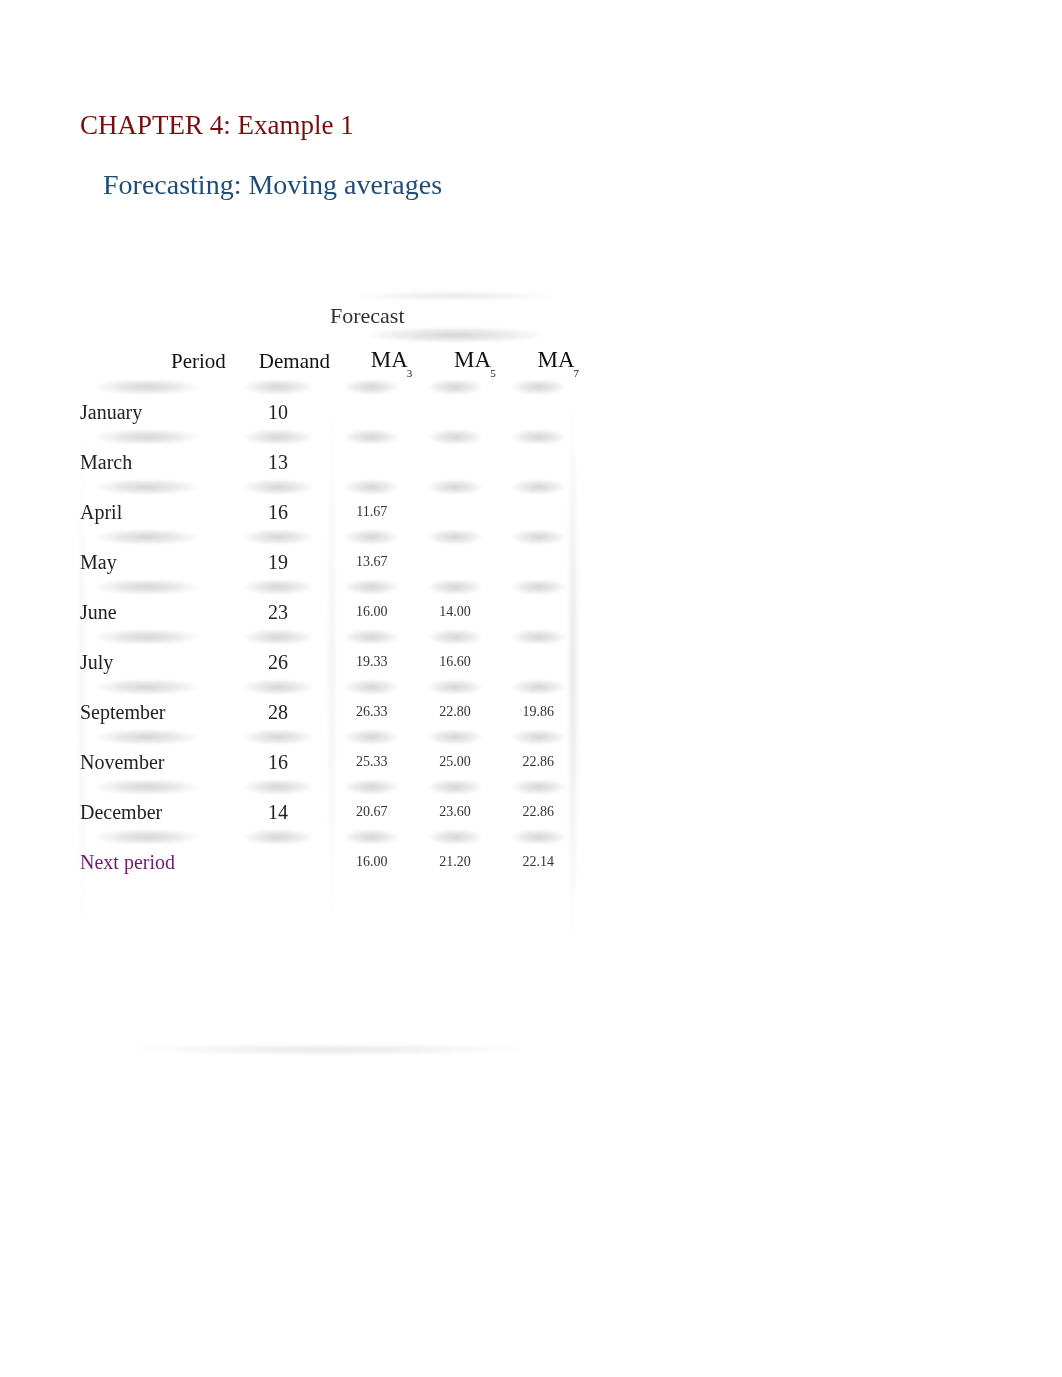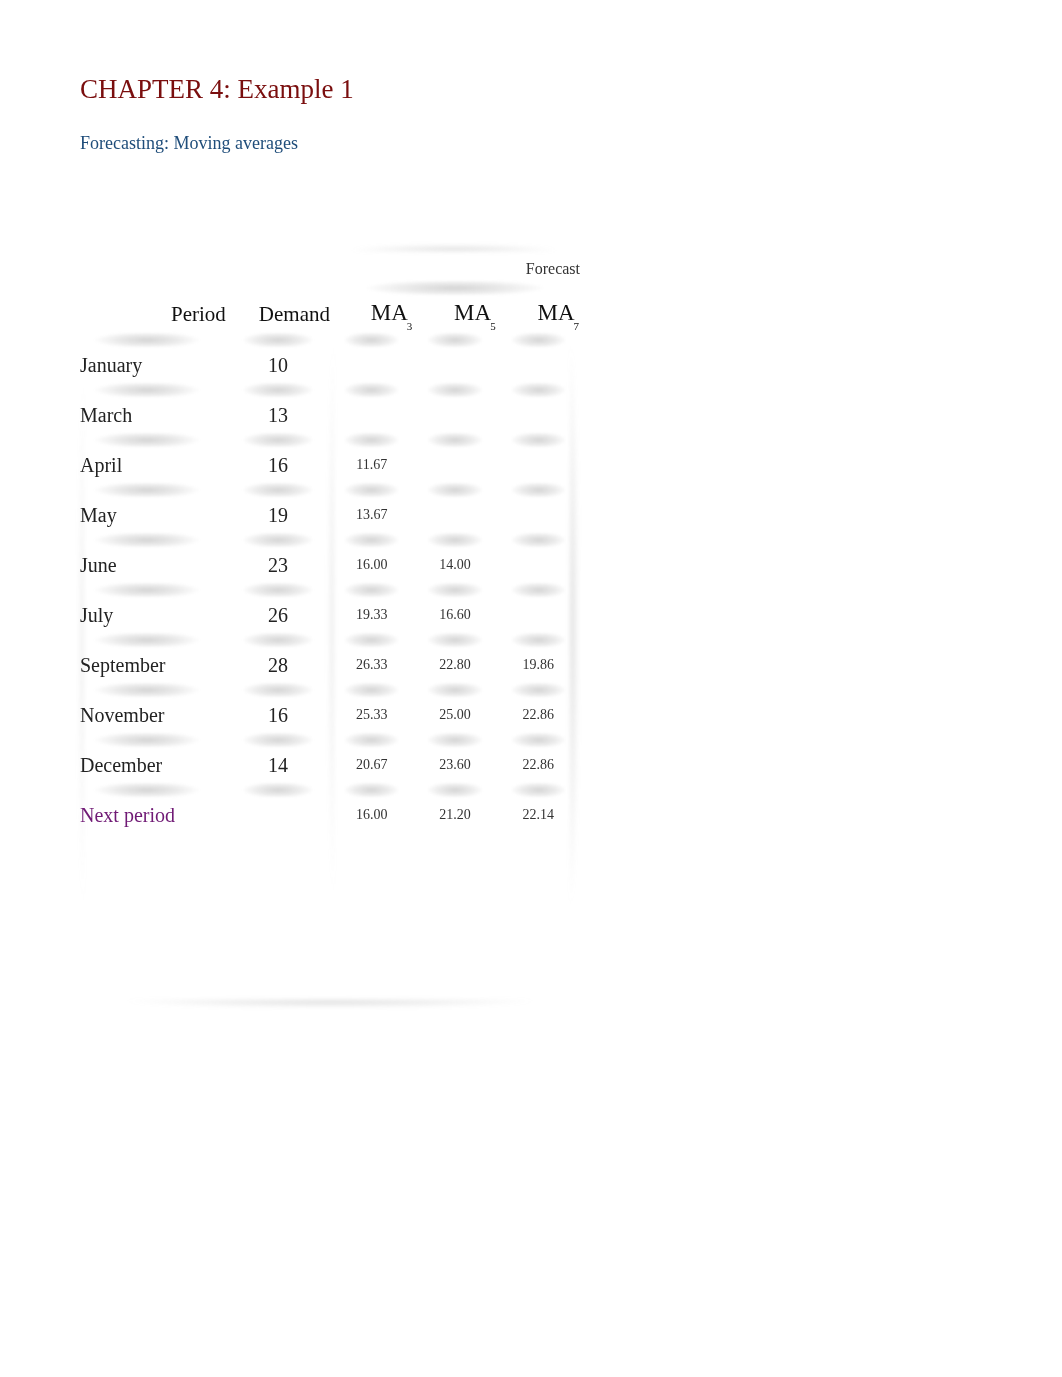--- a/index.html
+++ b/index.html
@@ -4,33 +4,34 @@
   <style>
     * { box-sizing: border-box; margin: 0; padding: 0; }
     body {
       width: 1062px;
       height: 1377px;
       background: #ffffff;
       font-family: Georgia, 'Times New Roman', serif;
       position: relative;
     }
     .page {
-      padding: 74px 80px 0 80px;
+      padding: 110px 80px 0 80px;
     }
     .chapter-title {
       color: #7a0e0e;
       font-size: 27px;
       font-weight: normal;
       margin-bottom: 28px;
     }
     .subtitle {
       color: #1f4d7a;
-      font-size: 18px;
+      font-size: 28px;
       font-weight: normal;
       margin-bottom: 90px;
+      margin-left: 23px;
     }
     .table-wrap {
       position: relative;
       width: 500px;
     }
     table {
       border-collapse: separate;
       border-spacing: 0;
       width: 100%;
     }
@@ -40,23 +41,23 @@
       vertical-align: middle;
       font-weight: normal;
       position: relative;
     }
     .period-col { width: 140px; text-align: left; position: relative; }
     .demand-col { width: 100px; text-align: center; position: relative; }
     .ma-col { width: 80px; text-align: center; position: relative; }
 
     .forecast-header-row td {
       height: 44px;
-      font-size: 16px;
+      font-size: 22px;
       color: #333;
-      text-align: right;
+      text-align: left;
     }
     .forecast-header-cell {
       padding-top: 6px;
     }
     .column-header-row td {
       height: 52px;
       font-size: 21px;
       color: #111;
       text-align: right;
     }

